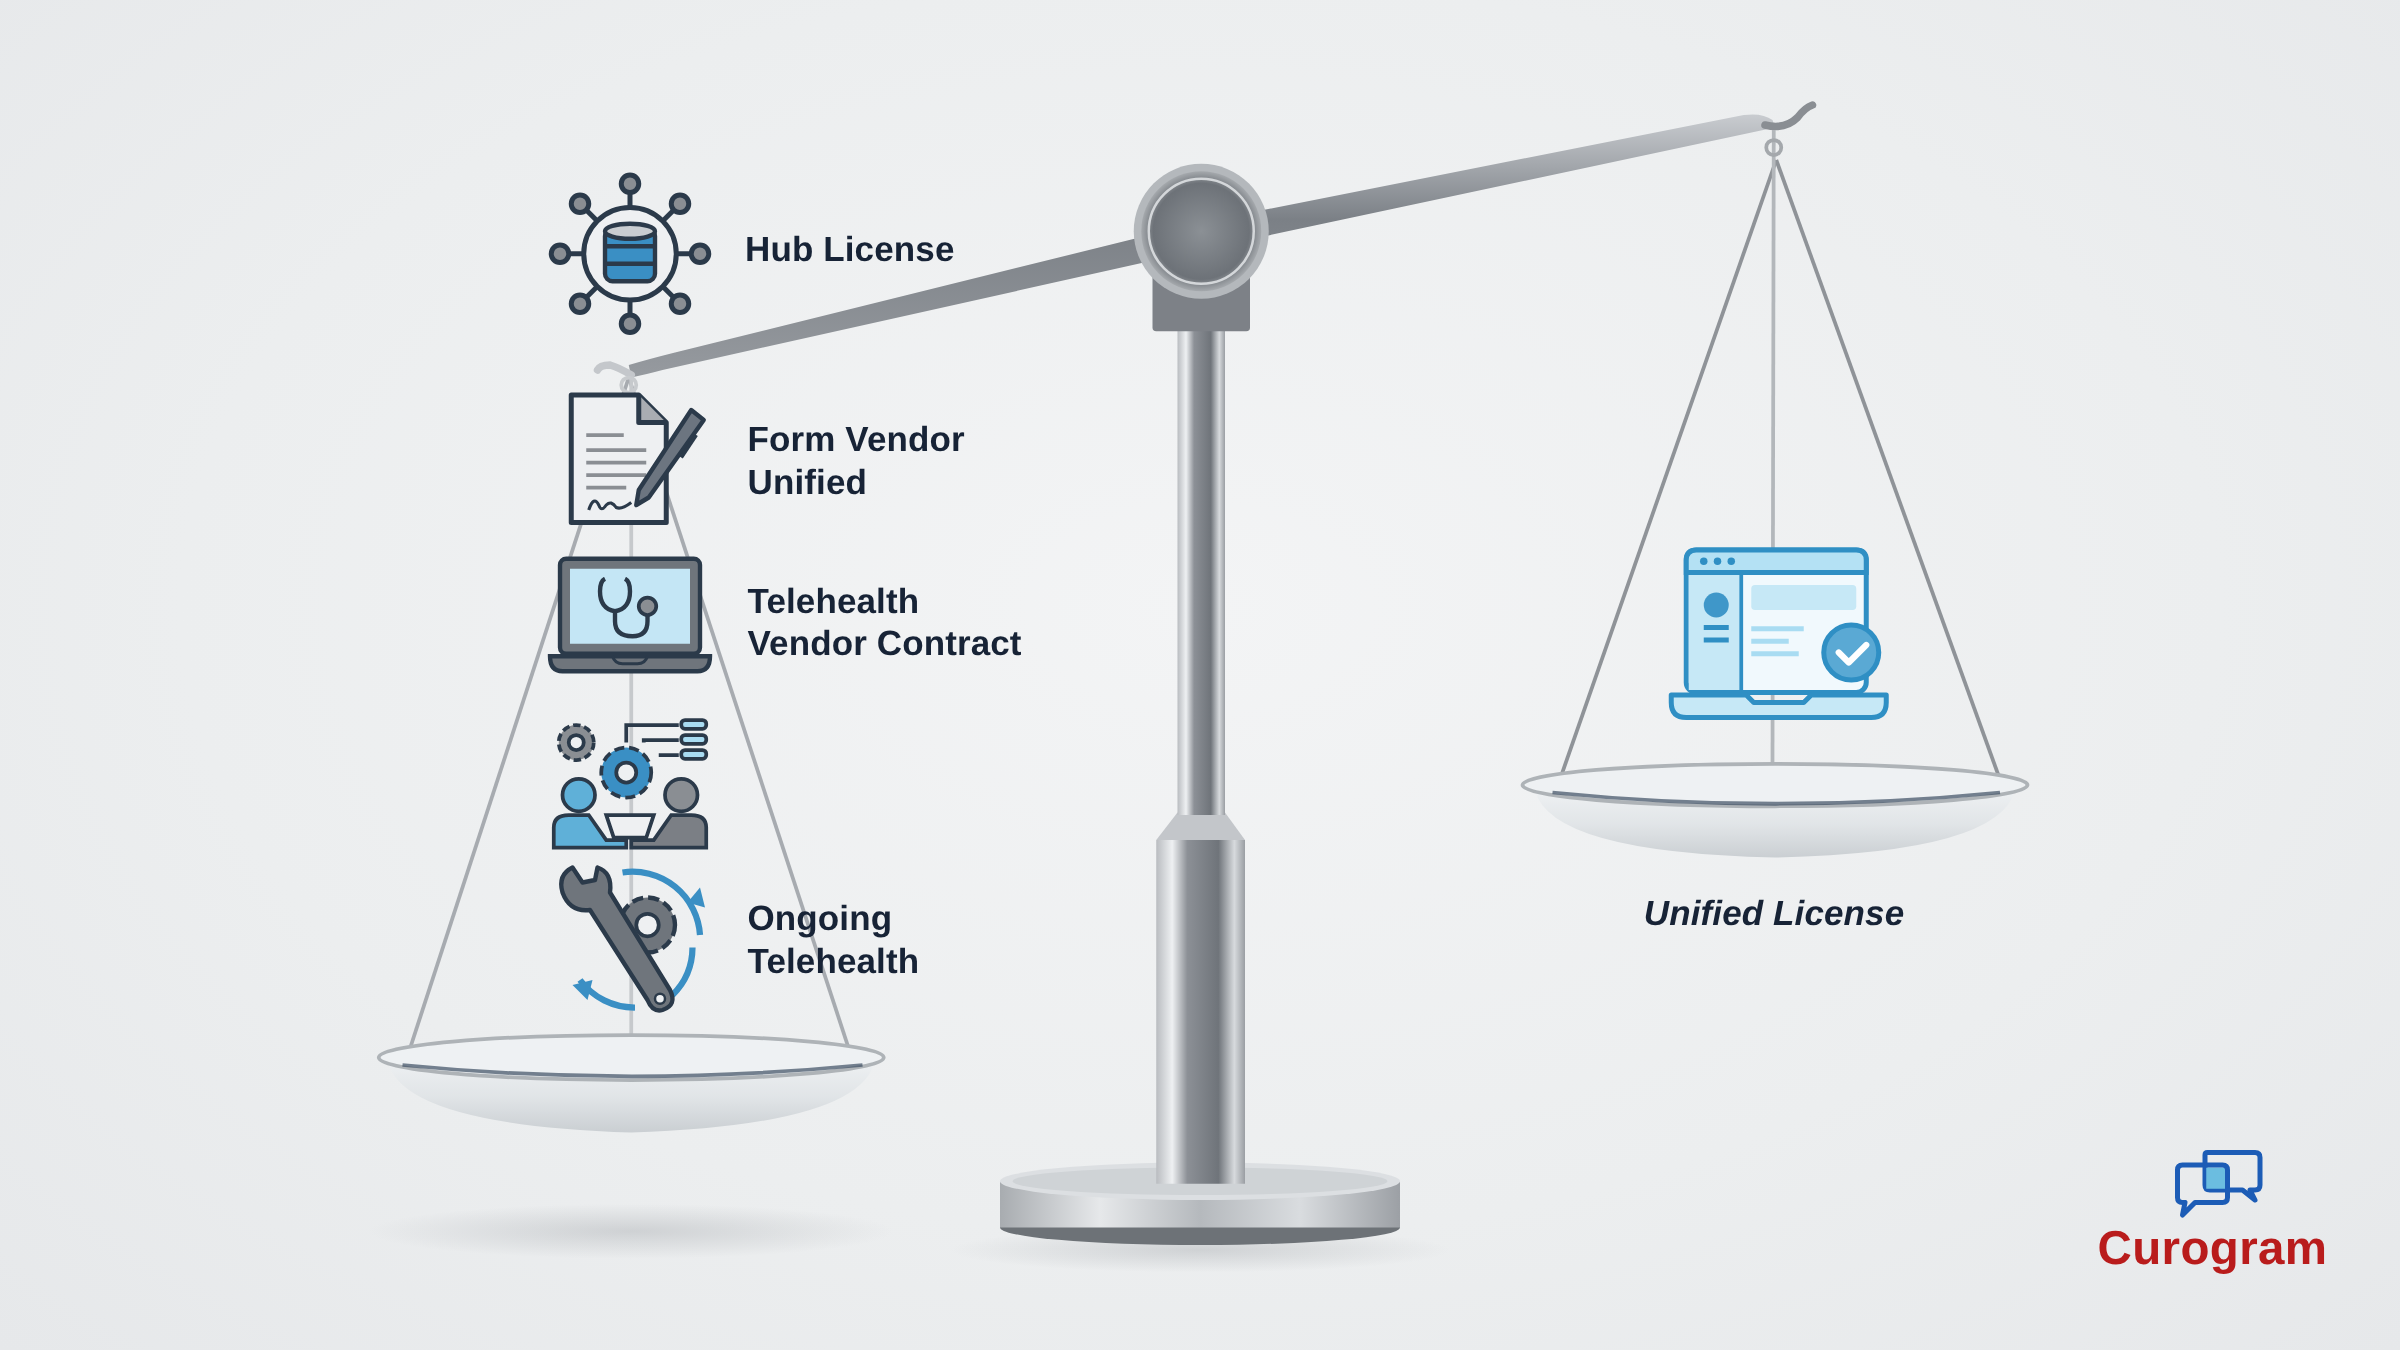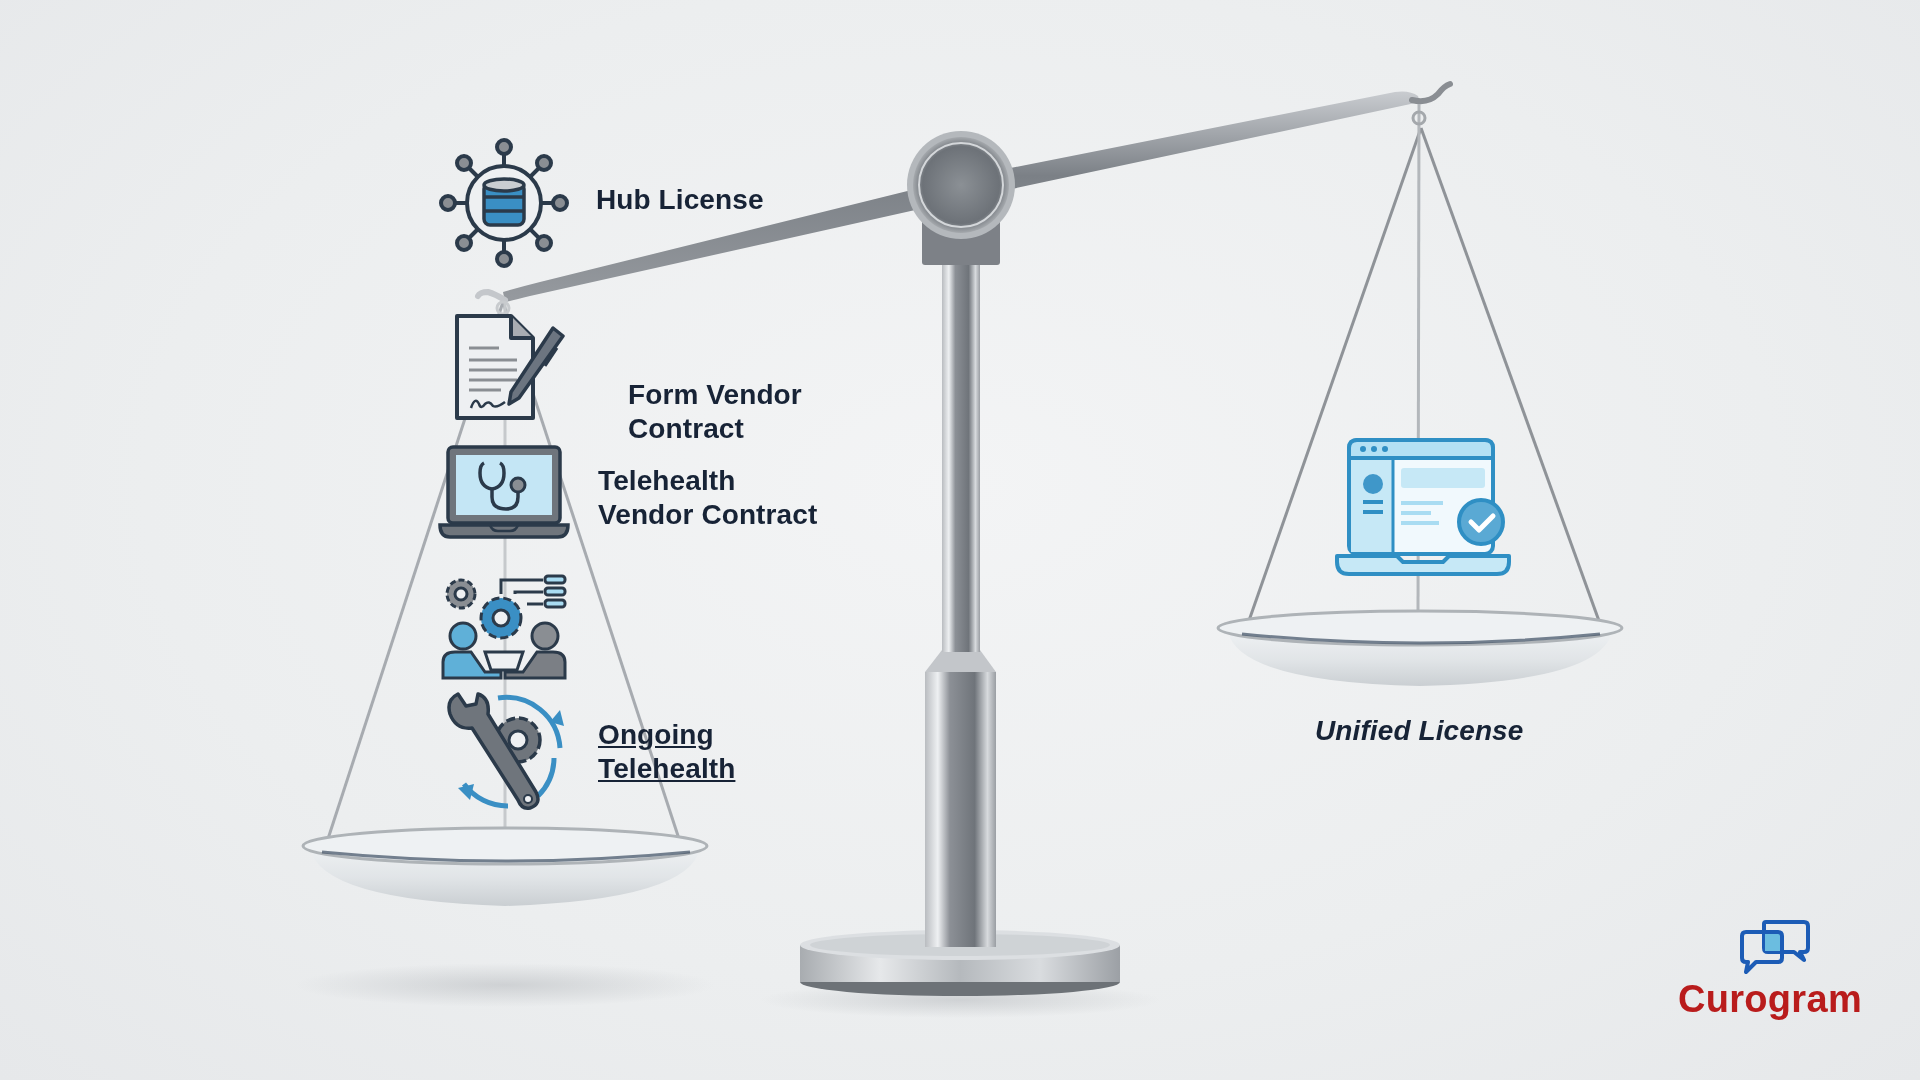--- a/index.html
+++ b/index.html
@@ -152,23 +152,23 @@
         <line x1="16" y1="36" x2="46" y2="36"></line>
         <line x1="16" y1="48" x2="64" y2="48"></line>
         <line x1="16" y1="58" x2="64" y2="58"></line>
         <line x1="16" y1="68" x2="64" y2="68"></line>
         <line x1="16" y1="78" x2="48" y2="78"></line>
       </g>
     <path d="M18 96 Q22 84 26 92 Q28 98 32 92 Q36 88 40 94 Q44 96 52 90" stroke="#2b3a4a" stroke-width="2.5" fill="none"></path>
     <path d="M100 16 L110 24 L66 86 L56 92 L58 80 Z" fill="#6c7580" stroke="#2b3a4a" stroke-width="3.5" stroke-linejoin="round"></path>
     <line x1="104" y1="36" x2="92" y2="54" stroke="#2b3a4a" stroke-width="3"></line>
   </svg>
-  <div class="label" style="left:628px;top:335px;margin-top:43px;">
+  <div class="label" style="left:598px;top:335px;">
     <span>Form Vendor</span>
-    <span>Contract</span>
+    <span>Unified</span>
   </div>
 
   <svg class="icon" style="left:436px;top:443px;" width="136" height="100" viewBox="0 0 136 100">
     <rect x="12" y="4" width="112" height="76" rx="5" fill="#6f757c" stroke="#2b3a4a" stroke-width="3.5"></rect>
     <rect x="20" y="12" width="96" height="60" fill="#c4e6f5"></rect>
     <path d="M4 82 H132 Q132 94 122 94 H14 Q4 94 4 82 Z" fill="#6f757c" stroke="#2b3a4a" stroke-width="3.5"></path>
     <path d="M54 82 Q56 88 62 88 H74 Q80 88 82 82" stroke="#2b3a4a" stroke-width="2.5" fill="none"></path>
     <path d="M48 20 Q44 22 44 30 Q44 44 56 46 Q68 44 68 30 Q68 22 64 20" stroke="#2b3a4a" stroke-width="3.5" fill="none"></path>
     <path d="M56 46 V54 Q56 66 70 66 Q82 66 82 54 V48" stroke="#2b3a4a" stroke-width="3.5" fill="none"></path>
     <circle cx="82" cy="42" r="7" fill="#8a8e93" stroke="#2b3a4a" stroke-width="3"></circle>
@@ -202,21 +202,21 @@
     <path d="M56 10 A54 54 0 0 1 118 60" stroke="#3a8fc4" stroke-width="5" fill="none"></path>
     <path d="M108 34 L118 22 L122 38 Z" fill="#3a8fc4"></path>
     <path d="M112 70 A54 54 0 0 1 96 108" stroke="#3a8fc4" stroke-width="5" fill="none"></path>
     <path d="M66 118 A54 54 0 0 1 22 96" stroke="#3a8fc4" stroke-width="5" fill="none"></path>
     <path d="M16 100 L28 112 L32 96 Z" fill="#3a8fc4"></path>
     <circle cx="76" cy="52" r="22" fill="#6f757c" stroke="#2b3a4a" stroke-width="3.5" stroke-dasharray="9 4"></circle>
     <circle cx="76" cy="52" r="9" fill="#eef0f2" stroke="#2b3a4a" stroke-width="3"></circle>
     <path d="M8 26 Q4 12 16 6 L24 18 L34 16 L36 6 Q48 10 46 26 L94 104 Q100 116 88 120 Q80 122 76 112 L30 40 Q14 42 8 26 Z" fill="#6f757c" stroke="#2b3a4a" stroke-width="3.5" stroke-linejoin="round"></path>
     <circle cx="86" cy="111" r="4" fill="#eef0f2" stroke="#2b3a4a" stroke-width="2"></circle>
   </svg>
-  <div class="label" style="left:598px;top:718px;text-decoration:underline;">
+  <div class="label" style="left:598px;top:718px;">
     <span>Ongoing</span>
     <span>Telehealth</span>
   </div>
 
   <svg class="icon" style="left:1333px;top:436px;" width="180" height="145" viewBox="0 0 180 145">
     <rect x="16" y="4" width="144" height="114" rx="8" fill="#f1f9fd" stroke="#2f8fc4" stroke-width="4"></rect>
     <path d="M16 12 Q16 4 24 4 H152 Q160 4 160 12 V22 H16 Z" fill="#b4e1f4" stroke="#2f8fc4" stroke-width="4"></path>
     <circle cx="30" cy="13" r="3" fill="#2f8fc4"></circle>
       <circle cx="41" cy="13" r="3" fill="#2f8fc4"></circle>
       <circle cx="52" cy="13" r="3" fill="#2f8fc4"></circle>

